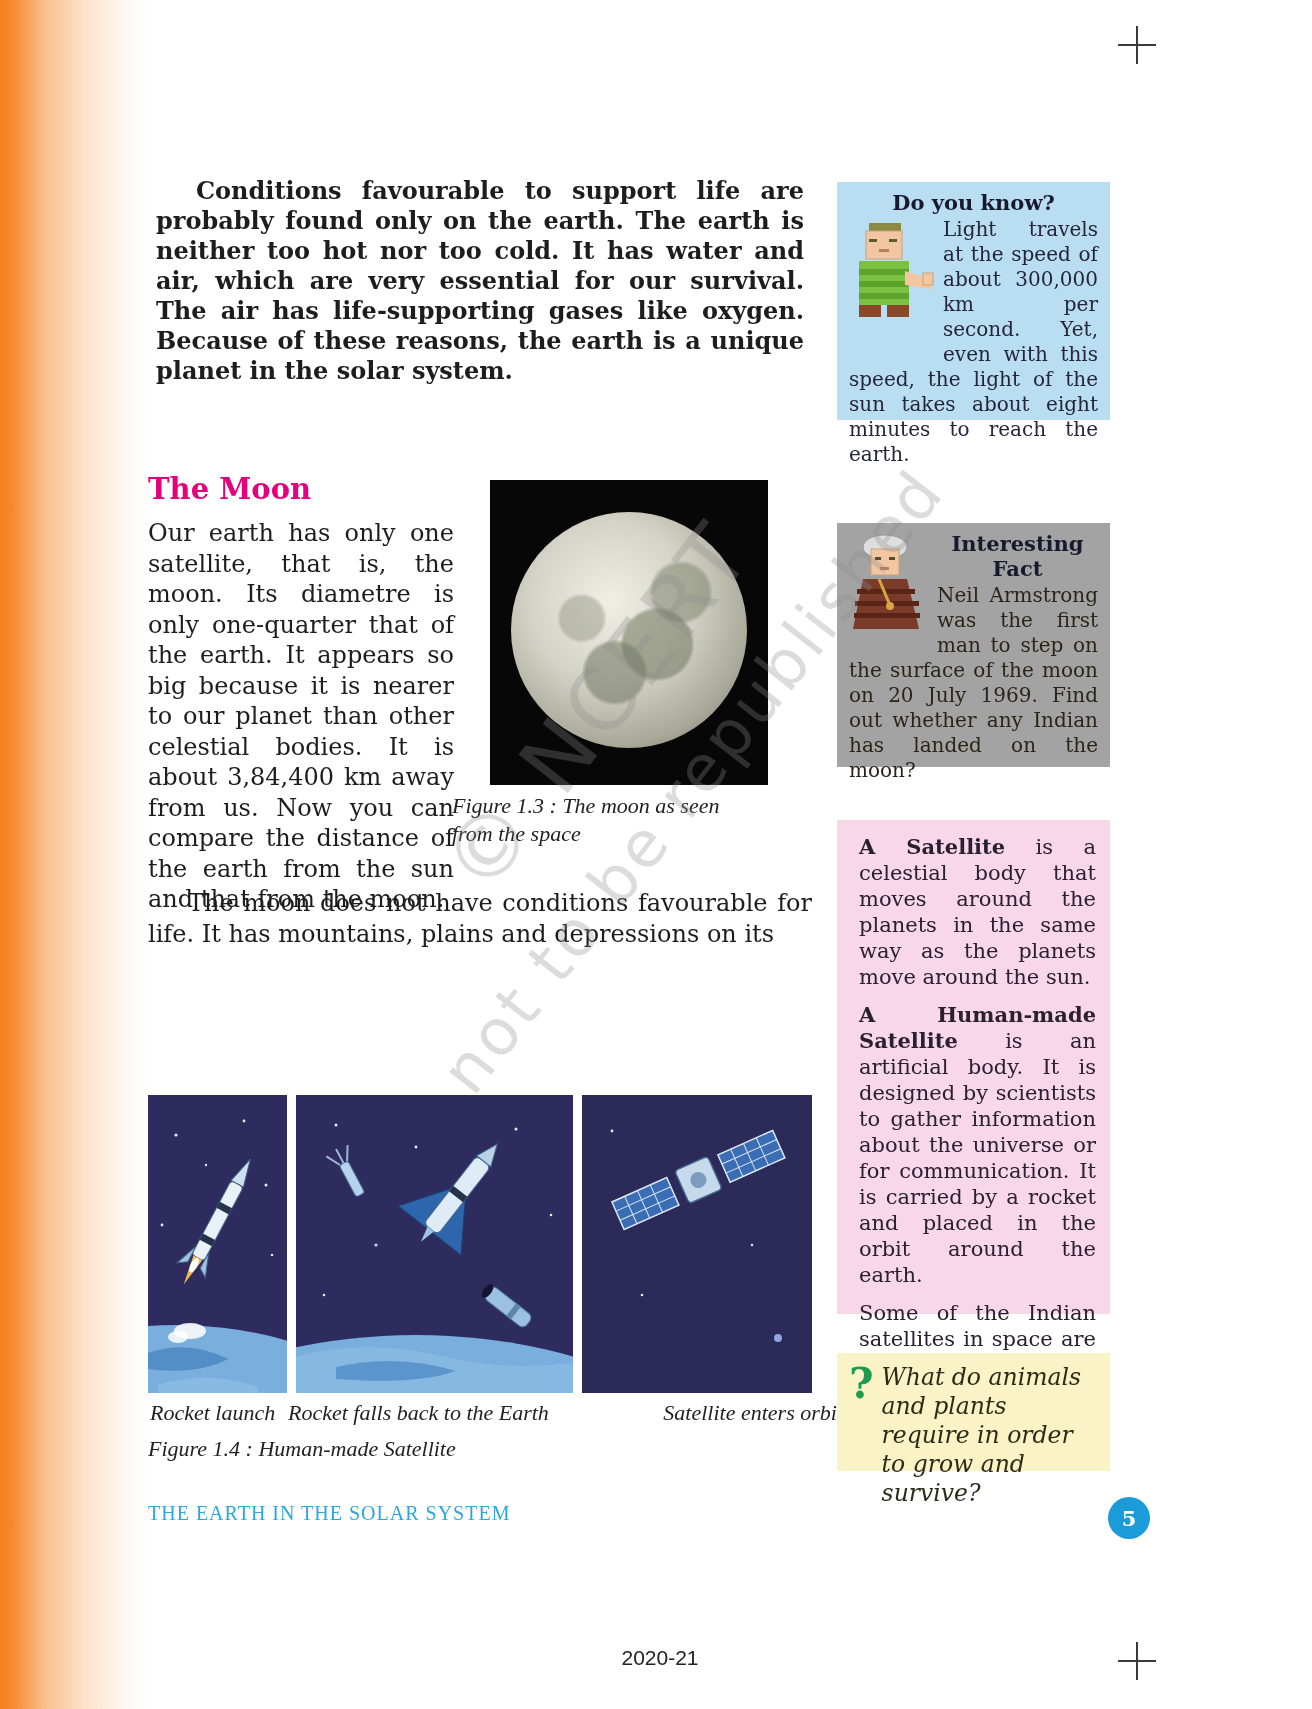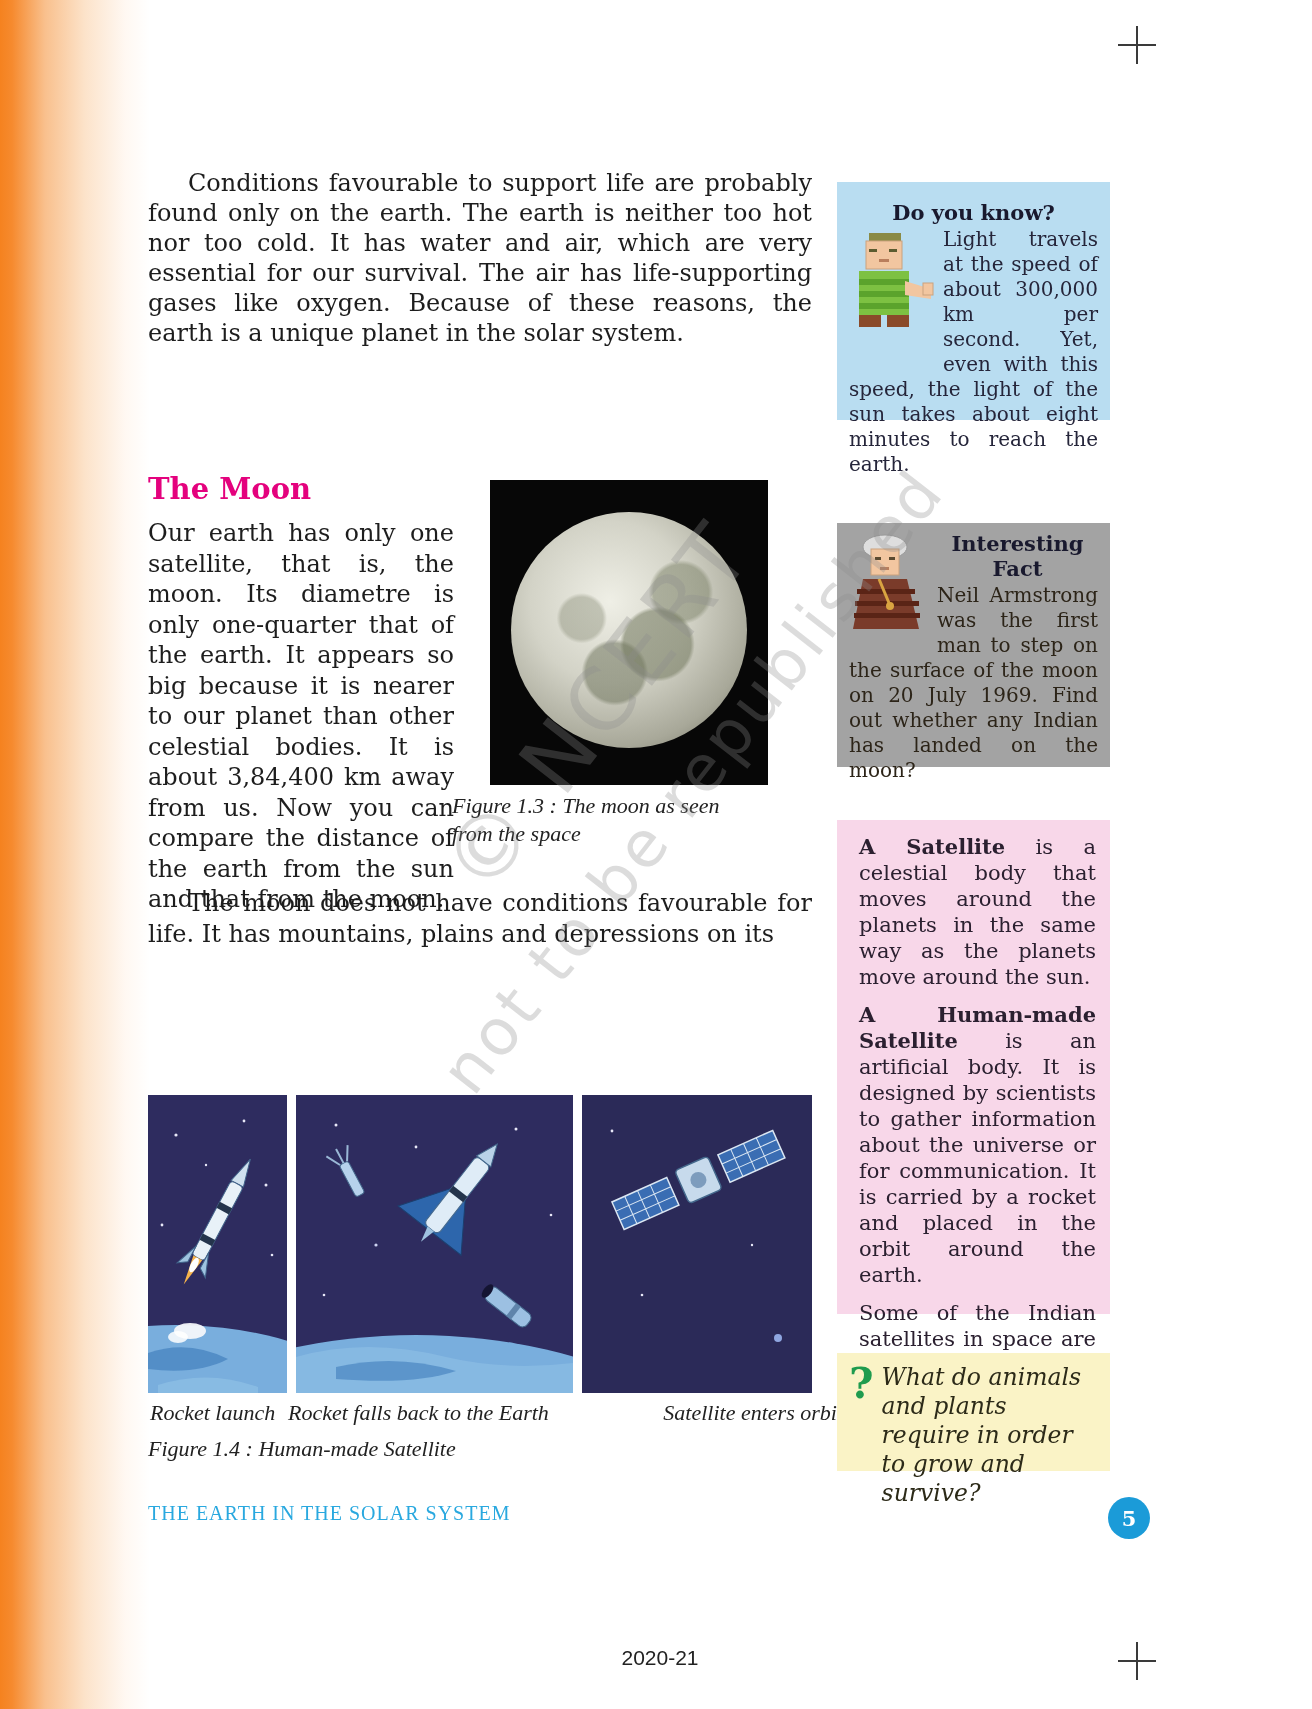--- a/index.html
+++ b/index.html
@@ -13,40 +13,40 @@
   .crop .h{position:absolute;left:0;top:18px;width:38px;height:2px;background:#3a3a3a;}
   .crop .v{position:absolute;left:18px;top:0;width:2px;height:38px;background:#3a3a3a;}
   
   .watermark{position:absolute;left:210px;top:430px;width:860px;height:620px;z-index:6;
     transform:rotate(-52deg);display:flex;flex-direction:column;align-items:center;justify-content:center;
     gap:34px;pointer-events:none;opacity:.30;color:#8d8d8d;font-family:"DejaVu Sans",sans-serif;}
   .watermark .wm1{font-size:86px;letter-spacing:6px;white-space:nowrap;}
   .watermark .wm2{font-size:64px;letter-spacing:4px;white-space:nowrap;}
   
   .intro{position:absolute;left:148px;top:168px;width:664px;font-size:24px;line-height:30px;text-align:justify;}
-  .intro p{margin:0;text-indent:40px;}
+  .intro p{margin:8px;text-indent:40px;font-weight:bold;}
   .em{font-style:italic;}
   .moon-heading{position:absolute;left:148px;top:472px;font-size:29px;font-weight:bold;color:#e4017d;}
   .moon-col{position:absolute;left:148px;top:518px;width:306px;font-size:24px;line-height:30.5px;text-align:justify;}
   .mid-paras{position:absolute;left:148px;top:888px;width:664px;font-size:24px;line-height:31px;text-align:justify;}
   .mid-paras p{margin:0 0 9px 0;text-indent:40px;}
   
   .moon-fig{position:absolute;left:490px;top:480px;width:278px;height:305px;background:#070707;}
   .moon-disc{position:absolute;left:21px;top:32px;width:236px;height:236px;border-radius:50%;
     background:
       radial-gradient(circle at 62% 56%, rgba(112,118,92,.55) 0 17%, rgba(112,118,92,0) 19%),
       radial-gradient(circle at 72% 34%, rgba(120,126,100,.5) 0 12%, rgba(120,126,100,0) 14%),
       radial-gradient(circle at 44% 68%, rgba(104,110,86,.5) 0 14%, rgba(104,110,86,0) 16%),
       radial-gradient(circle at 30% 45%, rgba(130,134,112,.4) 0 10%, rgba(130,134,112,0) 12%),
       radial-gradient(circle at 42% 38%, #efefe6 0%, #d3d3c7 40%, #a8a899 72%, #78786a 92%, #585848 100%);}
   .fig13-caption{position:absolute;left:452px;top:792px;width:300px;font-family:"Liberation Serif",serif;
     font-style:italic;font-size:22px;line-height:28px;color:#222;}
   
   .box{position:absolute;left:837px;width:273px;box-sizing:border-box;text-align:justify;}
-  .box-blue{top:182px;height:238px;background:#b9ddf1;padding:18px 12px;font-size:20px;line-height:25px;color:#25253a;}
+  .box-blue{top:182px;height:238px;background:#b9ddf1;padding:8px 12px;font-size:20px;line-height:25px;color:#25253a;}
   .box-cream{top:523px;height:244px;background:#a3a3a3;padding:8px 12px;font-size:20px;line-height:25px;color:#2c2418;}
   .box-pink{top:820px;height:494px;background:#f8d7e9;padding:14px 14px;font-size:21px;line-height:26px;color:#2b2030;}
   .box-yellow{top:1353px;height:118px;background:#faf3c6;padding:10px 12px;display:flex;gap:8px;align-items:flex-start;}
   .box-title{font-weight:bold;text-align:center;font-size:21px;margin-bottom:2px;color:#19192e;}
   .box-illo{float:left;margin:2px 8px 2px 0;}
   .box p{margin:0 0 12px 8px;}
   .box b{font-weight:bold;}
   .qmark{font-size:42px;line-height:42px;font-weight:bold;color:#1e9b4e;flex:0 0 auto;font-family:"DejaVu Serif",serif;}
   .qtext{font-style:italic;font-size:23.5px;line-height:29px;color:#2c2a18;text-align:left;}
   

